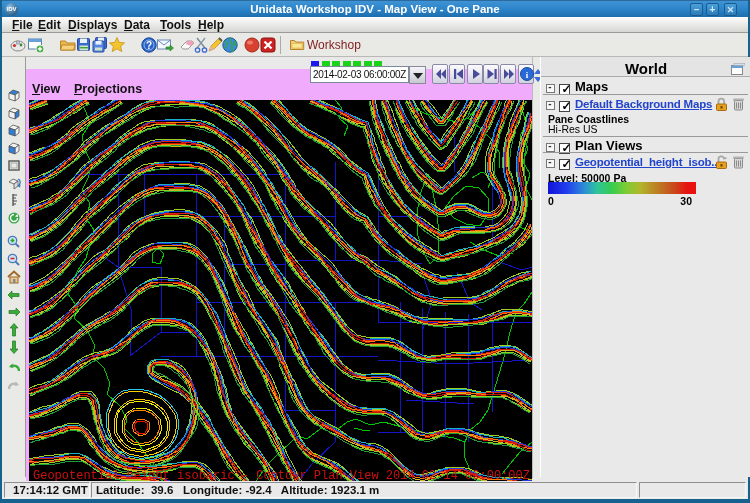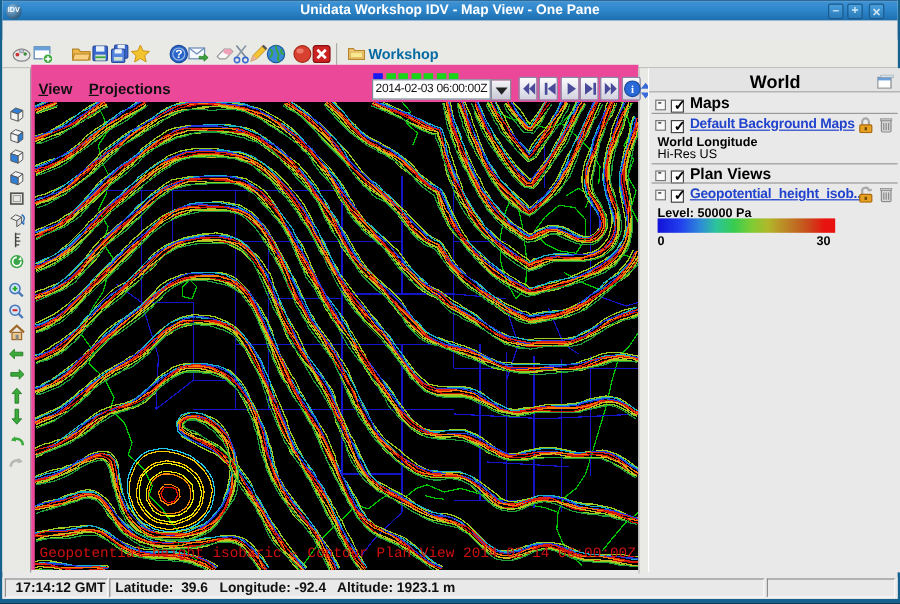--- a/index.html
+++ b/index.html
@@ -3,38 +3,46 @@
 * {margin:0;padding:0;box-sizing:border-box}
 body {width:750px;height:503px;font-family:"Liberation Sans",sans-serif;background:#17618f;overflow:hidden;position:relative}
 .win {position:absolute;left:2px;top:0;width:746px;height:499px;background:#e9e9e9}
 .titlebar {position:absolute;left:0;top:0;width:746px;height:17px;background:linear-gradient(#3f93d4 0%,#2e86cb 45%,#1d6fae 100%);border-top:1px solid #2a6a9c}
 .title {text-align:center;color:#fff;font-weight:bold;font-size:11.5px;line-height:17px}
 .menubar {position:absolute;left:0;top:17px;width:746px;height:16px;background:linear-gradient(#fdfdfd,#d6d6d2);border-bottom:1px solid #9a9a9a}
 .menubar span {font-weight:bold;font-size:12px;color:#111;position:absolute;top:1px}
 .menubar u {text-decoration:underline}
 .toolbar {position:absolute;left:0;top:33px;width:746px;height:24px;background:#e9e9e5;border-bottom:1px solid #b8b8b4}
 .leftstrip {position:absolute;left:0;top:57px;width:24px;height:420px;background:#e9e9e5;border-right:1px solid #9a9a9a}
-.mappanel {position:absolute;left:24px;top:54px;width:506px;height:421px;background:#ec4899}
+.mappanel {position:absolute;left:24px;top:69px;width:506px;height:421px;background:#f0abfc}
 .mapheader {position:absolute;left:0;top:0;width:506px;height:31px}
 .mh span {font-weight:bold;font-size:12.5px;color:#111}
 .canvas {position:absolute;left:3px;top:31px;width:503px;height:390px;background:#000;overflow:hidden}
 .splitter {position:absolute;left:530px;top:57px;width:8px;height:421px;background:#e9e9e5;border-left:1px solid #bbb}
 .statusrow {position:absolute;left:0;top:481px;width:746px;height:18px;background:#e9e9e9}
 .sbox {position:absolute;top:1px;height:16px;border:1px solid;border-color:#8e8e8e #f8f8f8 #f8f8f8 #8e8e8e;font-size:11.5px;line-height:14px;color:#111;background:#e9e9e9;white-space:nowrap;overflow:hidden}
 </style></head><body>
 <div class="win">
 <div class="titlebar">
   <div class="title">Unidata Workshop IDV - Map View - One Pane</div>
   <div style="position:absolute;left:3px;top:2px;width:13px;height:13px;border-radius:50%;background:radial-gradient(circle at 35% 30%,#8ac0e8,#123a5c)">
         <span style="position:absolute;left:1.5px;top:3px;font-size:6px;color:#fff;font-weight:bold">IDV</span>
       </div>
   <div style="position:absolute;right:45px;top:2px;width:13px;height:13px;background:linear-gradient(#4aa0dc,#2a7ab8);border:1px solid #1a5a8c;border-radius:2px;color:#cfe8f8;font-size:10px;font-weight:bold;text-align:center;line-height:11px">–</div>
   <div style="position:absolute;right:29px;top:2px;width:13px;height:13px;background:linear-gradient(#4aa0dc,#2a7ab8);border:1px solid #1a5a8c;border-radius:2px;color:#cfe8f8;font-size:10px;font-weight:bold;text-align:center;line-height:12px">+</div>
   <div style="position:absolute;right:11px;top:2px;width:13px;height:13px;background:linear-gradient(#4aa0dc,#2a7ab8);border:1px solid #1a5a8c;border-radius:2px;color:#cfe8f8;font-size:9px;font-weight:bold;text-align:center;line-height:12px">✕</div>
 </div>
+<div class="menubar">
+  <span style="left:10px"><u>F</u>ile</span>
+      <span style="left:36px"><u>E</u>dit</span>
+      <span style="left:66px"><u>D</u>isplays</span>
+      <span style="left:122px"><u>D</u>ata</span>
+      <span style="left:158px"><u>T</u>ools</span>
+      <span style="left:196px"><u>H</u>elp</span>
+</div>
 <div class="toolbar">
       <div style="position:absolute;left:7px;top:3px"><svg width="18" height="18" viewBox="0 0 18 18" style="">
           <ellipse cx="9" cy="10" rx="7" ry="5" fill="#e8e8e8" stroke="#888"></ellipse>
           <circle cx="5.5" cy="9.5" r="1.6" fill="#c83232"></circle>
           <circle cx="12" cy="9" r="1.4" fill="#3a8a3a"></circle>
           <rect x="7.5" y="5" width="3" height="3" fill="#b8c8d8" stroke="#888" stroke-width="0.6"></rect>
         </svg></div>
 <div style="position:absolute;left:25px;top:3px"><svg width="18" height="18" viewBox="0 0 18 18" style="">
           <rect x="1.5" y="3" width="13" height="10" fill="#fff" stroke="#5580b0"></rect>
           <rect x="1.5" y="3" width="13" height="3" fill="#6aa0d8"></rect>
@@ -97,21 +105,21 @@
         </svg></div>
 <div style="position:absolute;left:257px;top:3px"><svg width="18" height="18" viewBox="0 0 18 18" style="">
           <rect x="2" y="2" width="14" height="14" rx="2.5" fill="#cc2222" stroke="#8a1010"></rect>
           <path d="M5.5,5.5 L12.5,12.5 M12.5,5.5 L5.5,12.5" stroke="#fff" stroke-width="2.2"></path>
         </svg></div>
 <div style="position:absolute;left:278px;top:3px;width:1px;height:18px;background:#aaa"></div>
 <div style="position:absolute;left:287px;top:3px"><svg width="16" height="18" viewBox="0 0 16 18" style="">
           <path d="M1.5,4.5 l4,0 1.2,1.6 8,0 0,7.4 -13.2,0 Z" fill="#f0c878" stroke="#b8862a"></path>
           <rect x="3" y="7.5" width="10" height="4.5" fill="#f8e890" stroke="#d8a848" stroke-width="0.5"></rect>
         </svg></div>
-<div style="position:absolute;left:305px;top:5px;font-weight:bold;font-size:12px;color:#0369a1">Workshop</div>
+<div style="position:absolute;left:305px;top:5px;font-weight:normal;font-size:12px;color:#7f1d1d">Workshop</div>
     </div>
 <div class="leftstrip">
       <div style="position:absolute;left:4px;top:30px"><svg width="16" height="16" viewBox="0 0 16 16" style="">
           <path d="M3,6 7,3 13,5 9,8 Z" fill="#2f7fd6" stroke="#555" stroke-width="0.8"></path>
           <path d="M9,8 13,5 13,11 9,14 Z" fill="#f2f2f2" stroke="#555" stroke-width="0.8"></path>
           <path d="M3,6 9,8 9,14 3,12 Z" fill="#f2f2f2" stroke="#555" stroke-width="0.8"></path>
         </svg></div>
 <div style="position:absolute;left:4px;top:47.5px"><svg width="16" height="16" viewBox="0 0 16 16" style="">
           <path d="M3,6 7,3 13,5 9,8 Z" fill="#f2f2f2" stroke="#555" stroke-width="0.8"></path>
           <path d="M9,8 13,5 13,11 9,14 Z" fill="#2f7fd6" stroke="#555" stroke-width="0.8"></path>
@@ -503,21 +511,21 @@
           <rect x="1.5" y="7" width="10" height="6.5" rx="1" fill="#e8a020" stroke="#a86a10"></rect>
           <rect x="5.5" y="9" width="2" height="2.6" fill="#6a4a08"></rect>
         </svg></div>
       <div style="position:absolute;right:6px;top:40px"><svg width="11" height="14" viewBox="0 0 11 14" style="">
           <rect x="1.5" y="3.5" width="8" height="9.5" rx="1" fill="#d8d8d8" stroke="#8a8a8a"></rect>
           <rect x="0.8" y="2" width="9.4" height="1.6" fill="#c8c8c8" stroke="#8a8a8a" stroke-width="0.6"></rect>
           <line x1="3.5" y1="5.5" x2="3.5" y2="11.5" stroke="#8a8a8a"></line>
           <line x1="5.5" y1="5.5" x2="5.5" y2="11.5" stroke="#8a8a8a"></line>
           <line x1="7.5" y1="5.5" x2="7.5" y2="11.5" stroke="#8a8a8a"></line>
         </svg></div>
- <div style="position:absolute;left:7px;top:56px;font-weight:bold;font-size:10.5px">World Longitude</div>
+ <div style="position:absolute;left:7px;top:56px;font-weight:bold;font-size:10.5px">Pane Coastlines</div>
  <div style="position:absolute;left:7px;top:66px;font-weight:normal;font-size:10.5px">Hi-Res US</div>
  <div style="position:absolute;left:2px;top:79px;width:205px;height:1px;background:#999"></div>
  <div style="position:absolute;left:5px;top:81px;white-space:nowrap"><span style="display:inline-block;width:9px;height:9px;background:#f8f8f8;border:1px solid #777;vertical-align:0px;position:relative"><span style="position:absolute;left:1.2px;top:-4.5px;color:#333;font-size:10px;font-weight:bold">-</span></span> <span style="display:inline-block;width:11px;height:11px;background:#fff;border:1.5px solid #444;vertical-align:-2px;position:relative"><span style="position:absolute;left:1px;top:-3px;color:#000;font-size:12px;font-weight:bold">✓</span></span> <span style="font-weight:bold;font-size:13px;position:relative;top:-2px">Plan Views</span></div>
  <div style="position:absolute;left:2px;top:95px;width:205px;height:1px;background:#999"></div>
  <div style="position:absolute;left:5px;top:97px;white-space:nowrap"><span style="display:inline-block;width:9px;height:9px;background:#f8f8f8;border:1px solid #777;vertical-align:0px;position:relative"><span style="position:absolute;left:1.2px;top:-4.5px;color:#333;font-size:10px;font-weight:bold">-</span></span> <span style="display:inline-block;width:11px;height:11px;background:#fff;border:1.5px solid #444;vertical-align:-2px;position:relative"><span style="position:absolute;left:1px;top:-3px;color:#000;font-size:12px;font-weight:bold">✓</span></span> <span style="font-weight:bold;font-size:11.5px;letter-spacing:-0.2px;color:#2244cc;text-decoration:underline;position:relative;top:-2px">Geopotential_height_isob...</span></div>
  <div style="position:absolute;right:22px;top:98px"><svg width="13" height="14" viewBox="0 0 13 14" style="">
           <path d="M3.5,7 L3.5,4.5 a2.8,2.8 0 0 1 5.5,-1 L11.5,3.2" fill="none" stroke="#a8a8a8" stroke-width="1.8"></path>
           <rect x="1.5" y="7" width="10" height="6.5" rx="1" fill="#e8a020" stroke="#a86a10"></rect>
           <rect x="5.5" y="9" width="2" height="2.6" fill="#6a4a08"></rect>
         </svg></div>

